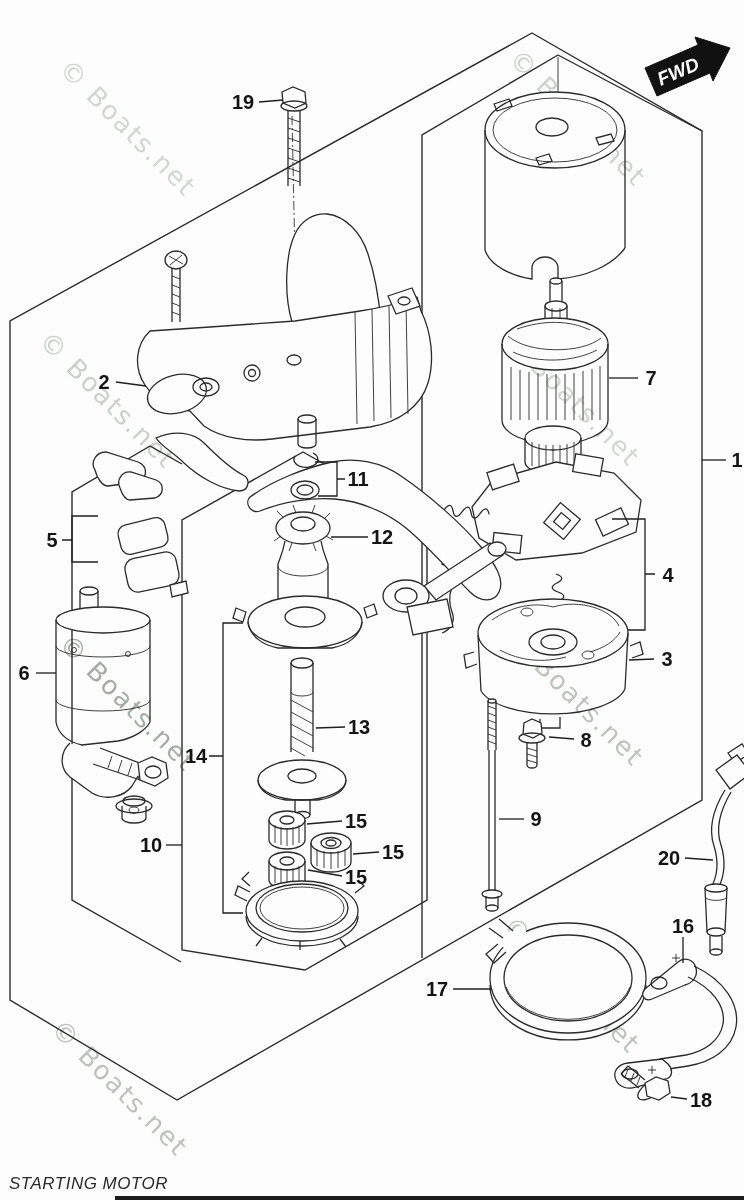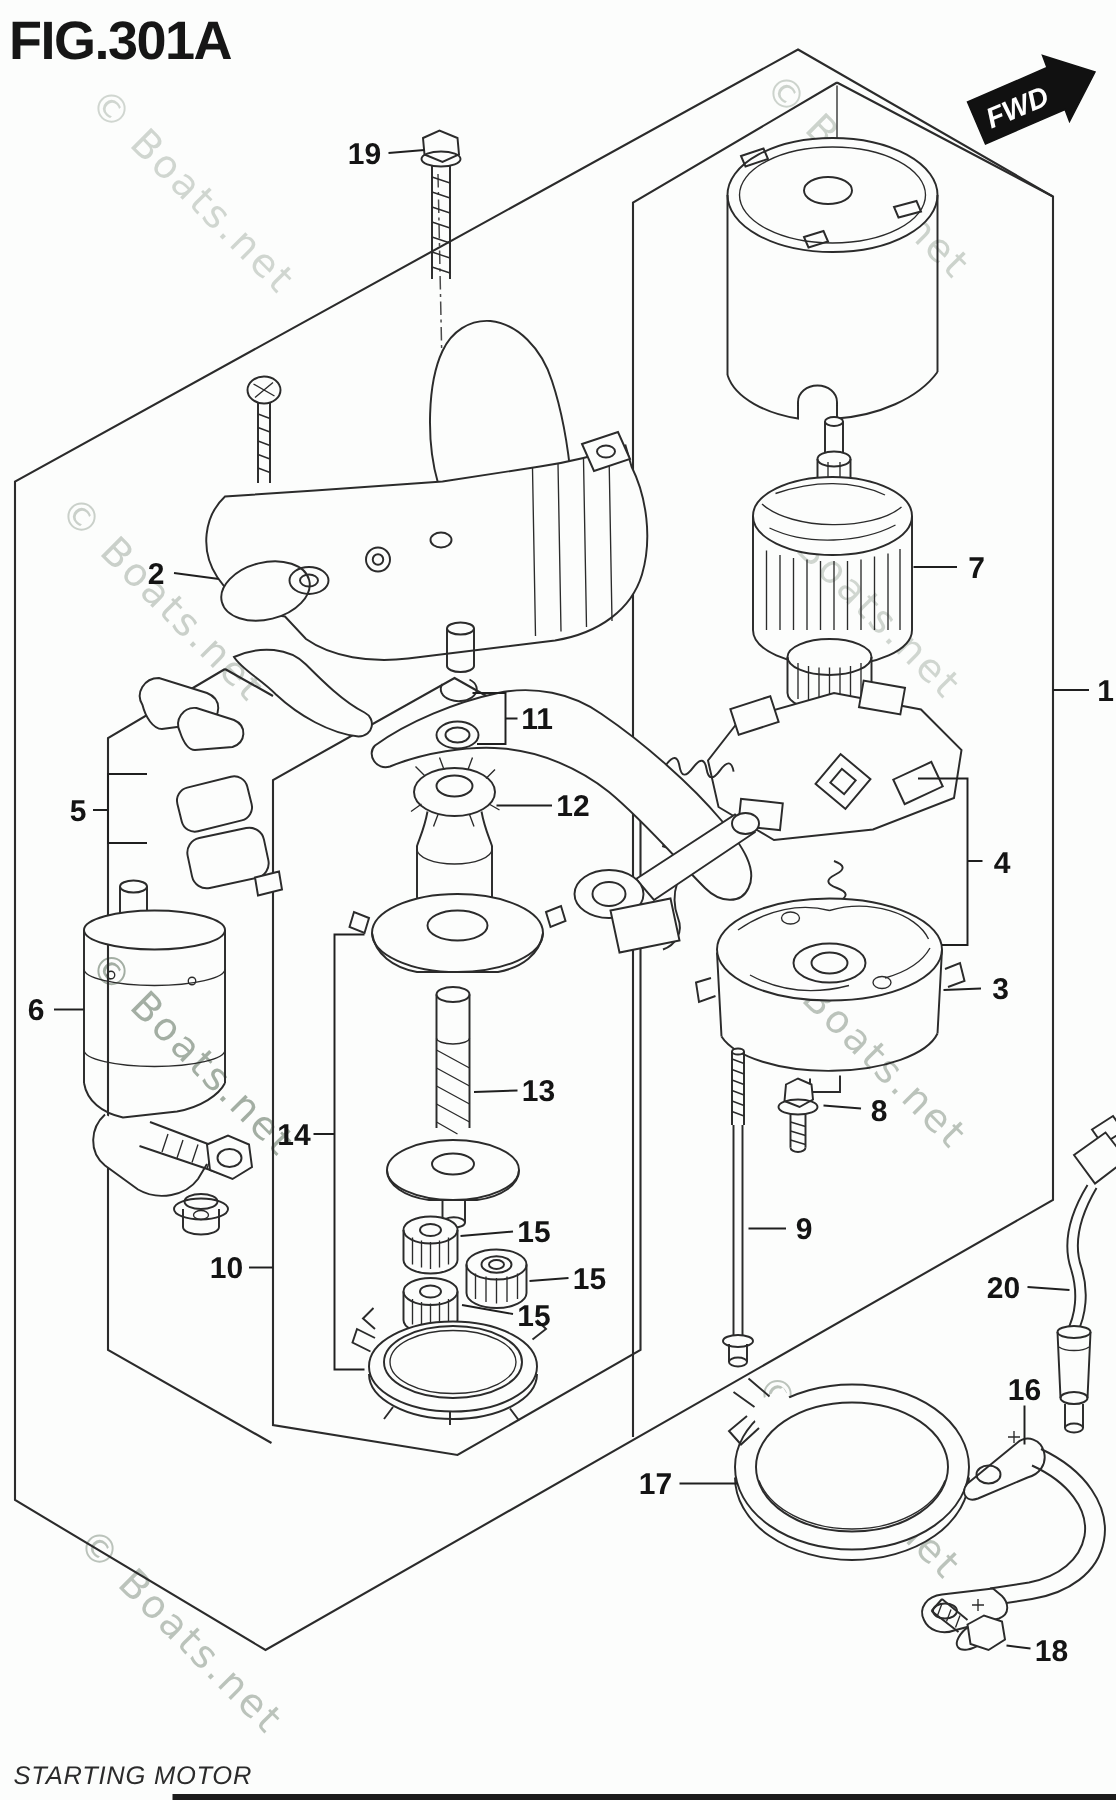--- a/index.html
+++ b/index.html
@@ -39,21 +39,20 @@
   svg text.fwd{
     font-family:"Liberation Sans",sans-serif;font-size:19px;font-weight:bold;
     font-style:italic;fill:#ffffff;text-anchor:middle;
   }
 </style>
 </head>
 <body>
 
 <div id="stage">
 
-  <div class="title">FIG.301A</div>
 
   <div class="wm" style="left:128px;top:128px;opacity:.30">© Boats.net</div>
   <div class="wm" style="left:578px;top:118px;opacity:.33">© Boats.net</div>
   <div class="wm" style="left:108px;top:400px;opacity:.35">© Boats.net</div>
   <div class="wm" style="left:572px;top:398px;opacity:.30">© Boats.net</div>
   <div class="wm" style="left:128px;top:703px;opacity:.62">© Boats.net</div>
   <div class="wm" style="left:576px;top:698px;opacity:.45">© Boats.net</div>
   <div class="wm" style="left:120px;top:1088px;opacity:.45">© Boats.net</div>
   <div class="wm" style="left:572px;top:985px;opacity:.45">© Boats.net</div>
 

